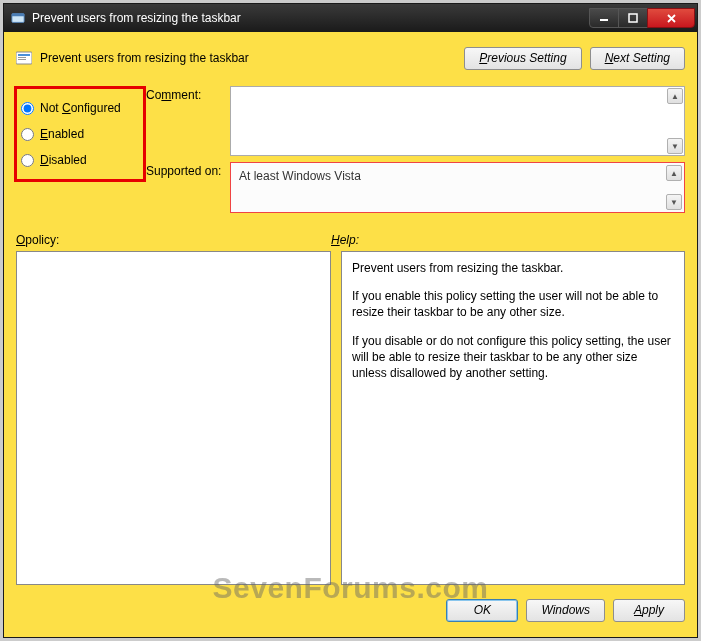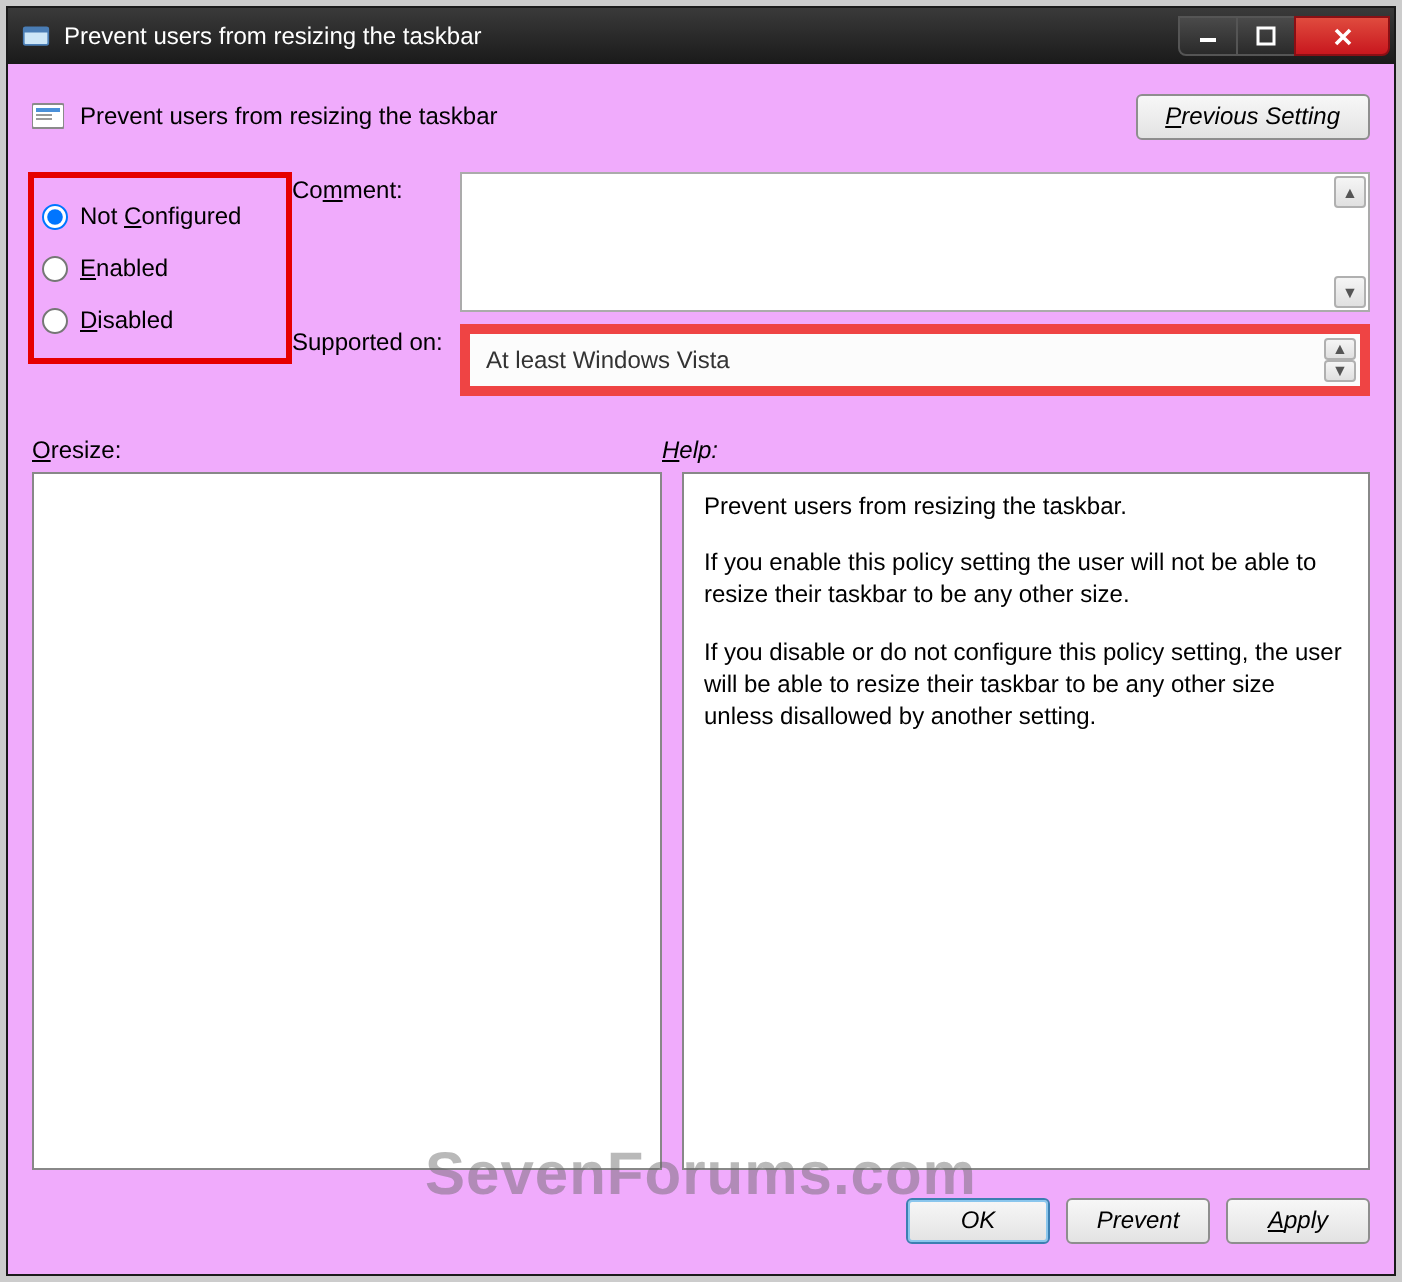--- a/index.html
+++ b/index.html
@@ -1,17 +1,17 @@
 <!DOCTYPE html>
 <html><head>
   <meta charset="utf-8">
   <style>
     * { box-sizing: border-box; margin: 0; padding: 0; font-family: "Segoe UI", Tahoma, sans-serif; font-size: 12px; }
     body { width: 701px; height: 641px; background: #cccccc; padding: 3px; position: relative; }
-    .window { width: 100%; height: 100%; background: #f0abfc; border: 1px solid #1a1a1a; display: flex; flex-direction: column; position: relative; }
+    .window { width: 100%; height: 100%; background: #fde047; border: 1px solid #1a1a1a; display: flex; flex-direction: column; position: relative; }
     .titlebar { height: 28px; background: linear-gradient(to bottom, #3a3a3a 0%, #1a1a1a 100%); display: flex; align-items: center; color: #ffffff; padding-left: 6px; position: relative; }
     .titlebar-icon { width: 16px; height: 16px; margin-right: 6px; display: flex; align-items: center; justify-content: center; }
     .titlebar-icon svg { width: 14px; height: 14px; }
     .titlebar-title { flex: 1; font-size: 12px; }
     .titlebar-controls { display: flex; height: 20px; margin-right: 2px; }
     .tb-btn { width: 30px; height: 20px; border: 1px solid #555; background: linear-gradient(to bottom, #4a4a4a, #2a2a2a); display: flex; align-items: center; justify-content: center; color: #fff; margin-left: -1px; cursor: default; }
     .tb-btn.close { width: 48px; background: linear-gradient(to bottom, #e04b3e, #c8171e); border-color: #8a0f14; border-radius: 0 0 4px 0; }
     .tb-btn.min { border-radius: 0 0 0 4px; }
     .client { flex: 1; padding: 10px 12px 12px 12px; display: flex; flex-direction: column; position: relative; }
     .header-row { display: flex; align-items: center; height: 32px; margin-bottom: 8px; }
@@ -23,21 +23,21 @@
     .config-row { display: flex; margin-top: 4px; }
     .radio-col { width: 130px; padding-top: 2px; }
     .radio-box { border: 3px solid #e60000; padding: 6px 4px 6px 4px; margin-left: -2px; margin-top: -2px; }
     .radio-item { display: flex; align-items: center; height: 26px; cursor: default; }
     .radio-item input { margin-right: 6px; }
     .fields-col { flex: 1; display: flex; flex-direction: column; }
     .field-row { display: flex; margin-bottom: 6px; }
     .field-label { width: 84px; padding-top: 2px; }
     .textarea-wrap { flex: 1; display: flex; position: relative; }
     .textarea { flex: 1; border: 1px solid #ababab; background: #fff; padding: 2px 4px; resize: none; height: 70px; font-family: inherit; font-size: 12px; }
-    .supported-area { flex: 1; border: 5px solid #ef4444; background: #fcfcfc; padding: 6px 8px; height: 36px; position: relative; color: #333; }
+    .supported-area { flex: 1; border: 1px solid #ef4444; background: #fcfcfc; padding: 6px 8px; height: 51px; position: relative; color: #333; }
     .spin-btns { position: absolute; right: 2px; top: 2px; bottom: 2px; width: 16px; display: flex; flex-direction: column; justify-content: space-between; }
     .spin-btn { width: 16px; height: 16px; border: 1px solid #b0b0b0; background: linear-gradient(to bottom, #f5f5f5, #e0e0e0); display: flex; align-items: center; justify-content: center; font-size: 8px; color: #555; cursor: default; border-radius: 2px; }
     .lower { flex: 1; display: flex; flex-direction: column; margin-top: 14px; }
     .labels-row { display: flex; margin-bottom: 4px; }
     .col-options { width: 315px; padding-right: 10px; }
     .col-help { flex: 1; font-style: italic; }
     .panels-row { flex: 1; display: flex; gap: 10px; }
     .panel { border: 1px solid #888; background: #fff; padding: 8px 10px; overflow: auto; }
     .panel.options { width: 315px; }
     .panel.help { flex: 1; line-height: 1.35; }
@@ -88,20 +88,23 @@
               <rect x="2" y="7" width="8" height="1" fill="#999"></rect>
               <rect x="2" y="9" width="8" height="1" fill="#999"></rect>
             </svg>
         </span>
         <span>Prevent users from resizing the taskbar</span>
       </div>
       <div class="header-buttons">
         <div class="win-btn">
             <span><span></span><span class="u">P</span><span>revious Setting</span></span>
           </div>
+        <div class="win-btn">
+            <span><span></span><span class="u">N</span><span>ext Setting</span></span>
+          </div>
       </div>
     </div>
 
     <div class="config-row">
       <div class="radio-col">
         <div class="radio-box">
           <label class="radio-item">
             <input type="radio" name="state" checked="" style="">
             <span><span>Not </span><span class="u">C</span><span>onfigured</span></span>
           </label>
@@ -136,36 +139,36 @@
                 <div class="spin-btn">▼</div>
               </div>
             </div>
           </div>
         </div>
       </div>
     </div>
 
     <div class="lower">
       <div class="labels-row">
-        <div class="col-options"><span class="u">O</span><span>resize:</span></div>
+        <div class="col-options"><span class="u">O</span><span>policy:</span></div>
         <div class="col-help"><span class="u">H</span><span>elp:</span></div>
       </div>
       <div class="panels-row">
         <div class="panel options"></div>
         <div class="panel help">
           <p>Prevent users from resizing the taskbar.</p>
           <p>If you enable this policy setting the user will not be able to resize their taskbar to be any other size.</p>
           <p>If you disable or do not configure this policy setting, the user will be able to resize their taskbar to be any other size unless disallowed by another setting.</p>
         </div>
       </div>
     </div>
 
     <div class="footer">
       <div class="win-btn primary">OK</div>
-      <div class="win-btn">Prevent</div>
+      <div class="win-btn">Windows</div>
       <div class="win-btn">
           <span><span class="u">A</span><span>pply</span></span>
         </div>
     </div>
 
     <div class="watermark">SevenForums.com</div>
   </div>
 </div>
 
 </body></html>

